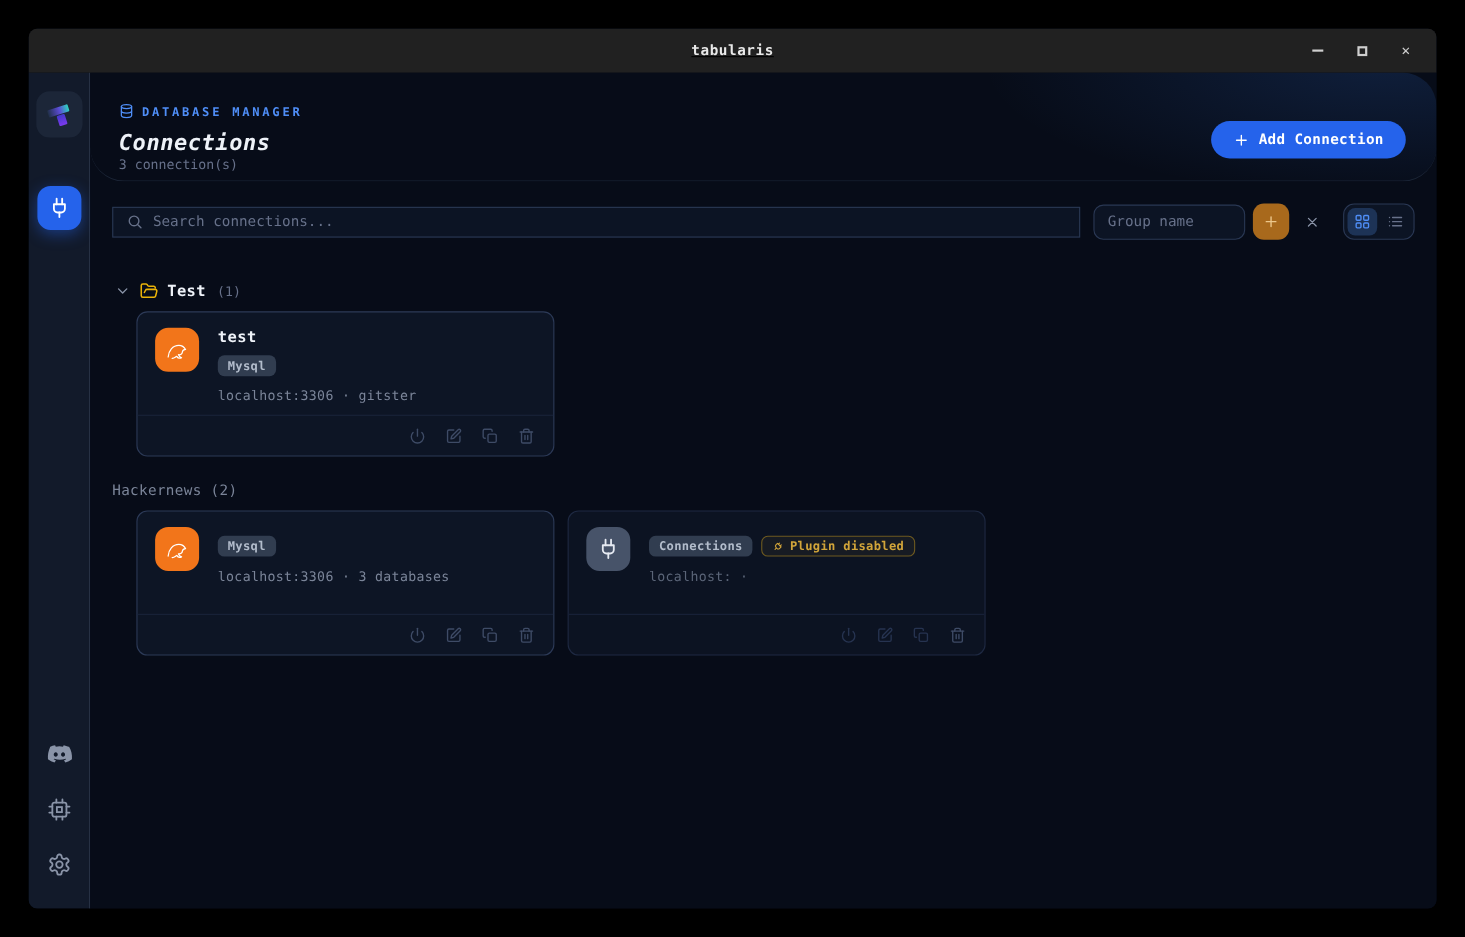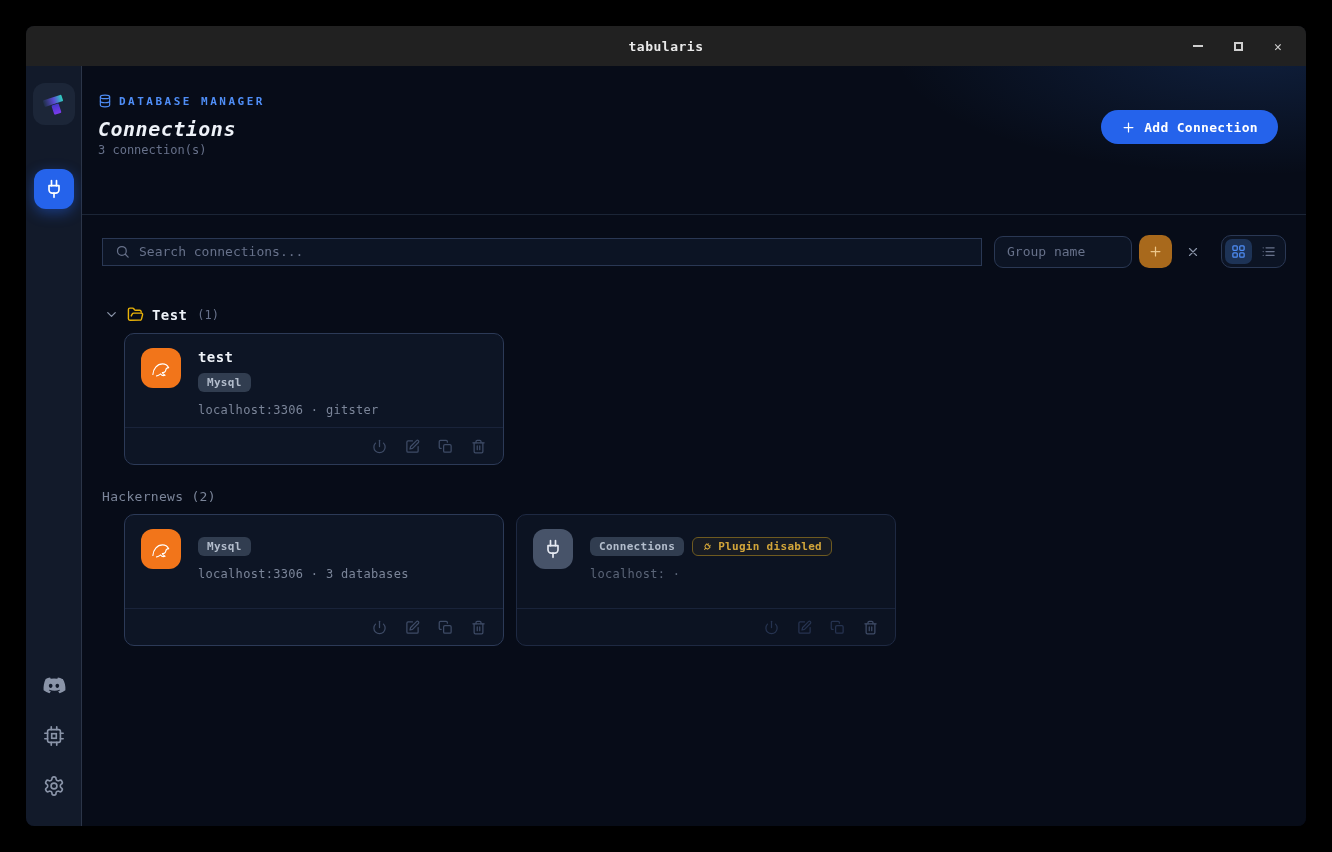--- a/index.html
+++ b/index.html
@@ -1,40 +1,40 @@
 <!DOCTYPE html>
 <html><head>
 <meta charset="utf-8">
 <style>
   * { margin:0; padding:0; box-sizing:border-box; }
   html,body { width:1332px; height:852px; background:#000; font-family:"DejaVu Sans Mono","Liberation Mono",monospace; }
   .window { position:absolute; left:26px; top:26px; width:1280px; height:800px; border-radius:8px; overflow:hidden; display:flex; flex-direction:column; background:#060b17; }
 
   
-  .titlebar { height:40px; background:#212121; display:flex; align-items:center; justify-content:center; position:relative; flex:0 0 auto; }
+  .titlebar { height:40px; background:#212121; display:flex; align-items:center; justify-content:center; position:relative; flex:0 0 auto;text-decoration:underline; }
   .titlebar-title { color:#e9e9e9; font-size:13px; font-weight:bold; letter-spacing:.5px; }
   .win-controls { position:absolute; right:14px; top:0; height:40px; display:flex; align-items:center; gap:12px; }
   .win-btn { width:28px; height:28px; display:flex; align-items:center; justify-content:center; color:#cfcfcf; cursor:pointer; border-radius:4px; }
   .glyph-min { width:10px; height:2px; background:#cfcfcf; display:block; }
   .glyph-max { width:9px; height:9px; border:2px solid #cfcfcf; display:block; }
   .glyph-close { font-size:13px; line-height:1; }
 
   
   .shell { flex:1; display:flex; min-height:0; }
   .sidebar { width:56px; background:#121a2a; border-right:1px solid #2b3548; display:flex; flex-direction:column; align-items:center; padding:17px 0 20px; flex:0 0 auto; }
   .app-logo { width:42px; height:42px; border-radius:12px; background:#1c2638; display:flex; align-items:center; justify-content:center; }
   .nav-item { width:40px; height:40px; border-radius:12px; display:flex; align-items:center; justify-content:center; margin-top:44px; cursor:pointer; }
   .nav-item.active { background:#2563eb; box-shadow:0 4px 14px rgba(37,99,235,.45); }
   .sidebar-spacer { flex:1; }
   .side-foot-btn { width:40px; height:40px; display:flex; align-items:center; justify-content:center; color:#8a94a8; cursor:pointer; margin-top:10px; }
 
   .main { flex:1; display:flex; flex-direction:column; background:#070c18; min-width:0; }
 
   
-  .page-header { position:relative; height:149px; padding:28px 16px 0; border-bottom:1px solid #1b2536; background:radial-gradient(560px 190px at 96% -10%, rgba(59,130,246,.16), rgba(59,130,246,0) 65%); flex:0 0 auto; }
+  .page-header { position:relative; height:99px; padding:28px 26px 0; border-bottom:1px solid #1b2536; background:radial-gradient(560px 190px at 96% -10%, rgba(59,130,246,.16), rgba(59,130,246,0) 65%); flex:0 0 auto;border-radius:31px; }
   .section-label { display:flex; align-items:center; gap:7px; color:#4f8ef7; font-size:11px; font-weight:bold; letter-spacing:2.5px; }
   .page-title { color:#eef2f8; font-size:20px; font-weight:bold; margin-top:9px; letter-spacing:.5px;font-style:italic; }
   .page-subtitle { color:#67718a; font-size:12px; margin-top:2px; }
   .add-conn-btn { position:absolute; right:28px; top:44px; height:34px; padding:0 20px; border-radius:17px; background:#2563eb; color:#fff; font-size:13px; font-weight:bold; display:flex; align-items:center; gap:8px; cursor:pointer; border:none; font-family:inherit; letter-spacing:.3px; }
 
   
   .toolbar { display:flex; align-items:center; margin:20px 20px 0; flex:0 0 auto; }
   .search-wrap { flex:1; height:28px; border:1px solid #2a3854; border-radius:0; background:#0c1424; display:flex; align-items:center; padding:1px 12px; gap:9px; }
   .search-wrap input { flex:1; background:transparent; border:none; outline:none; color:#c7d0de; font-size:13px; font-family:inherit; }
   .search-wrap input::placeholder { color:#67718a; }

